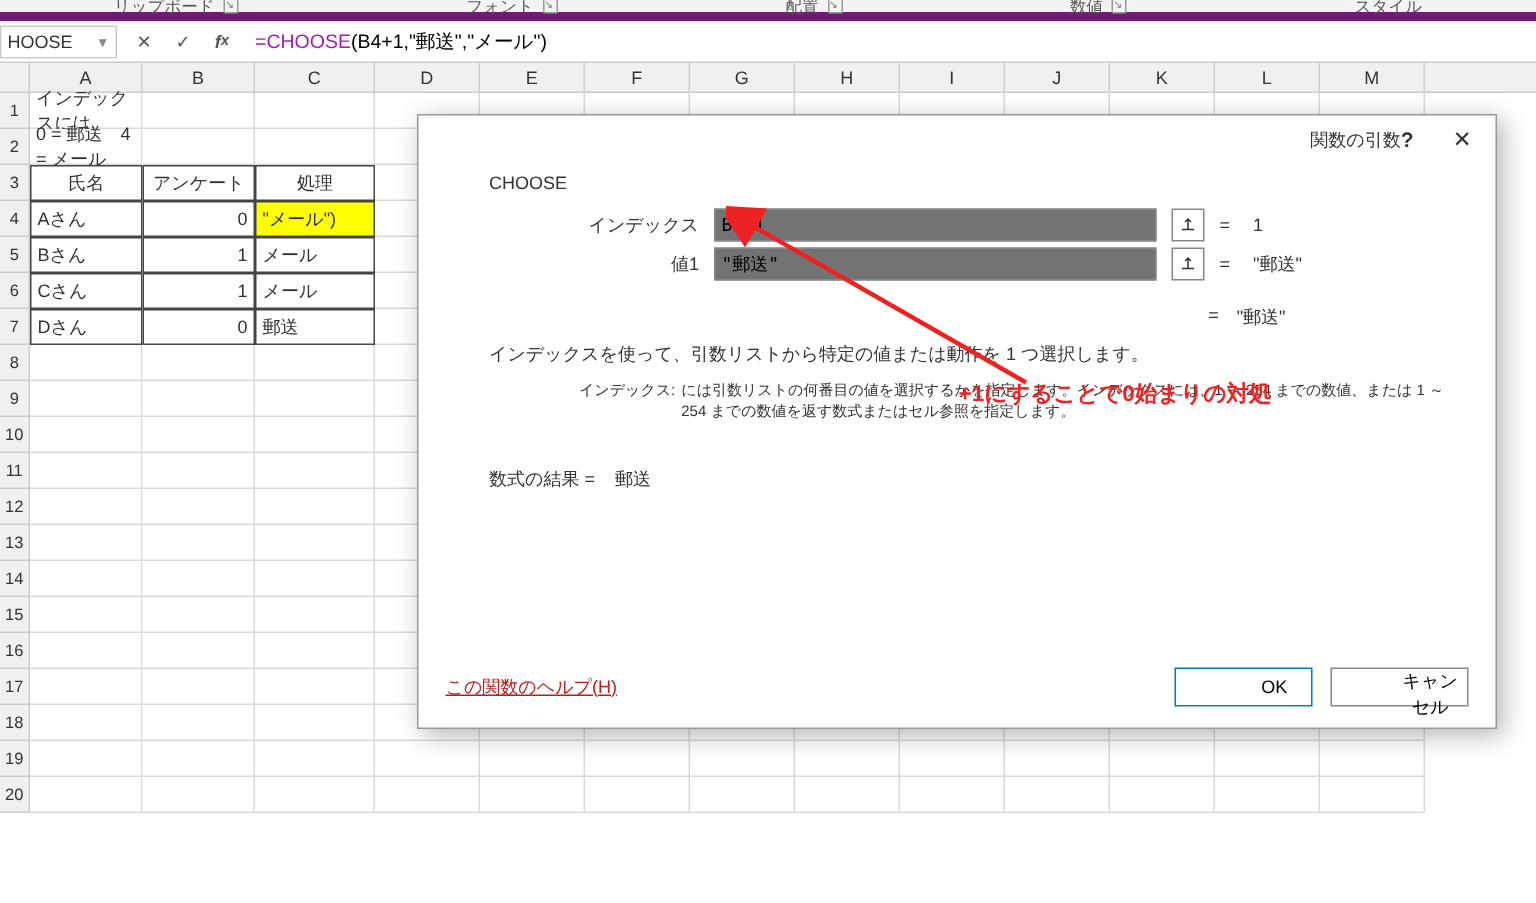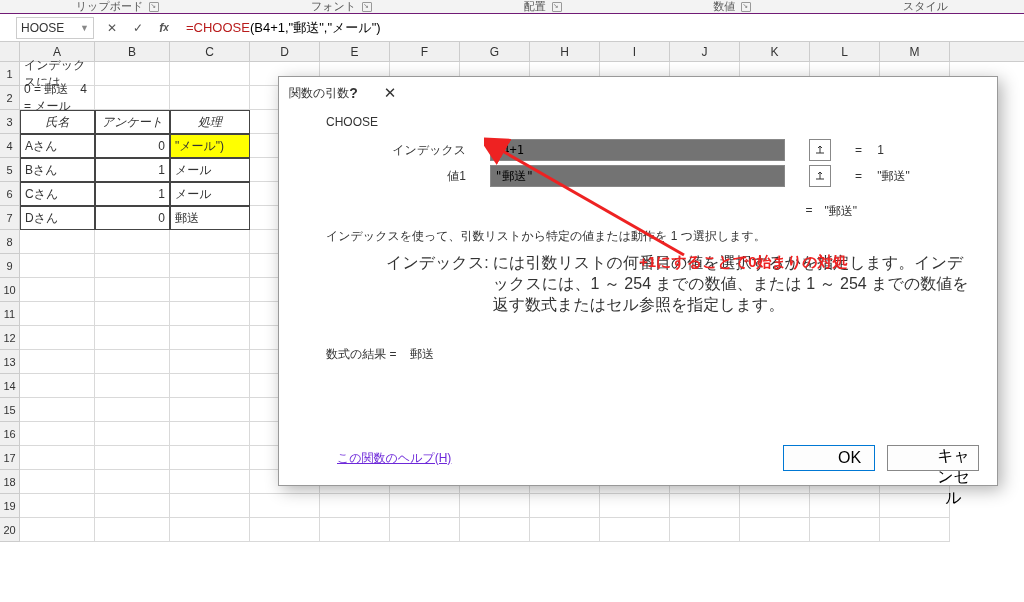--- a/index.html
+++ b/index.html
@@ -1,75 +1,75 @@
 <!DOCTYPE html>
 <html><head>
 <meta charset="utf-8">
 <style>
   * { box-sizing: border-box; margin: 0; padding: 0; font-family: "Meiryo", "Yu Gothic", sans-serif; }
   body { width: 1024px; height: 602px; background: #fff; color: #333; font-size: 12px; overflow: hidden; position: relative; }
 
   
-  .ribbon { height: 14px; background: #f3f3f3; border-bottom: 1px solid #701a75; display: flex; justify-content: space-around; align-items: center; font-size: 11px; color: #555; position: relative; }
+  .ribbon { height: 14px; background: #f3f3f3; border-bottom: 6px solid #701a75; display: flex; justify-content: space-around; align-items: center; font-size: 11px; color: #555; position: relative; }
   .ribbon-group { display: flex; align-items: center; gap: 6px; }
   .dlauncher { width: 10px; height: 10px; display: inline-block; position: relative; border: 1px solid #999; border-radius: 1px; }
   .dlauncher::after { content: '↘'; position: absolute; font-size: 7px; top: -1px; left: 0; color: #777; }
 
   
   .fbar { height: 28px; border-bottom: 1px solid #ccc; display: flex; align-items: center; background: #fff; }
-  .namebox { width: 78px; height: 22px; border: 1px solid #ccc; margin-left: 16px; display: flex; align-items: center; padding: 0 4px; font-size: 12px; justify-content: space-between;}
+  .namebox { width: 78px; height: 22px; border: 1px solid #ccc; margin-left: 0; display: flex; align-items: center; padding: 0 4px; font-size: 12px; justify-content: space-between;}
   .namebox-dd { color: #888; font-size: 9px; }
   .fbar-btns { display: flex; gap: 10px; align-items: center; padding: 0 10px;}
   .fbar-btn { width: 16px; height: 16px; display: flex; align-items: center; justify-content: center; color: #555;}
   .fx { font-style: italic; font-weight: bold; font-size: 12px;}
   .formula-input { flex: 1; height: 22px; padding: 2px 4px; font-size: 13px; display: flex; align-items: center; }
-  .formula-input .fn { color: #b91c1c; }
+  .formula-input .fn { color: #a21caf; }
   .formula-input .args { color: #000; }
 
   
   .sheet { position: absolute; left: 0; top: 42px; right: 0; bottom: 0; background: #fff; }
   .col-headers { height: 20px; background: #f0f0f0; display: flex; border-bottom: 1px solid #ccc; }
   .ch-corner { width: 20px; border-right: 1px solid #ccc; }
   .ch { border-right: 1px solid #ccc; display: flex; align-items: center; justify-content: center; color: #333; font-size: 12px;}
   .row { display: flex; height: 24px; }
   .rh { width: 20px; background: #f0f0f0; border-right: 1px solid #ccc; border-bottom: 1px solid #ccc; display: flex; align-items: center; justify-content: center; font-size: 11px;}
   .cell { border-right: 1px solid #d9d9d9; border-bottom: 1px solid #d9d9d9; display: flex; align-items: center; padding: 0 4px; font-size: 12px; background: #fff;}
   .cell.tbl { border: 1px solid #444; }
   .cell.ra { justify-content: flex-end; }
-  .cell.ctr { justify-content: center; font-style: italic; }
+  .cell.ctr { justify-content: center; }
   .cell.hl { background: #ffff00; }
 
   
   .cA { width: 75px; } .cB { width: 75px; } .cC { width: 80px; }
   .cD { width: 70px; } .cE { width: 70px; } .cF { width: 70px; } .cG { width: 70px; }
   .cH { width: 70px; } .cI { width: 70px; } .cJ { width: 70px; } .cK { width: 70px; }
   .cL { width: 70px; } .cM { width: 70px; }
 
   
   .dlg-back { position: absolute; left: 278px; top: 76px; width: 720px; height: 410px; background: #fff; border: 1px solid #999; box-shadow: 4px 4px 16px rgba(0,0,0,.3); }
-  .dlg-title { height: 32px; display: flex; align-items: center; padding: 0 10px; font-size: 12px; border-bottom: 0; justify-content: flex-start;}
+  .dlg-title { height: 32px; display: flex; align-items: center; padding: 0 10px; font-size: 12px; border-bottom: 0; justify-content: flex-end;}
   .dlg-title-r { display: flex; gap: 20px; align-items: center;}
   .dlg-help { font-size: 14px; font-weight: bold; }
   .dlg-close { font-size: 15px; padding: 0 6px; }
   .dlg-body { padding: 4px 20px; font-size: 12px; color: #333; margin-left: 27px; }
   .fn-name { font-size: 12px; margin: 2px 0 10px 0; }
-  .arg-row { display: flex; align-items: center; margin: 4px 0; gap: 24px; }
+  .arg-row { display: flex; align-items: center; margin: 4px 0; gap: 10px; }
   .arg-label { width: 140px; text-align: right; font-size: 12px;}
   .arg-input { width: 295px; height: 22px; border: 1px solid #888; background: #737373; padding: 1px 4px; font-family: Consolas,monospace; font-size: 12px;}
   .arg-collapse { width: 22px; height: 22px; border: 1px solid #888; display: flex; align-items: center; justify-content: center; background: #fff;}
   .arg-eval { font-size: 12px; }
   .annot { color: #e22; font-weight: bold; font-size: 15px; position: absolute; }
   .arrow-svg { position: absolute; pointer-events: none; }
   .desc { font-size: 12px; margin: 8px 0; }
-  .arg-desc { display: flex; gap: 4px; font-size: 16px; margin: 4px 0 16px 60px;}
+  .arg-desc { display: flex; gap: 4px; font-size: 10px; margin: 4px 0 16px 60px;}
   .arg-desc .an { white-space: nowrap; }
   .dlg-foot { position: absolute; left: 0; right: 0; bottom: 0; padding: 10px 18px 14px; display: flex; align-items: center; justify-content: space-between;}
-  .help-link { color: #6d28d9; text-decoration: underline; font-size: 12px; margin-left: 40px;}
+  .help-link { color: #b91c1c; text-decoration: underline; font-size: 12px;}
   .dlg-btns { display: flex; gap: 12px;}
-  .dlg-btn { width: 92px; height: 26px; border: 1px solid #888; background: #fdfdfd; font-size: 16px; padding-left: 41px;}
+  .dlg-btn { width: 92px; height: 26px; border: 1px solid #888; background: #fdfdfd; font-size: 12px; padding-left: 41px;}
   .dlg-btn.primary { border: 1.5px solid #0078d4; }
   .res-row { display:flex; justify-content: flex-end; margin: 16px 120px 6px 0; font-size: 12px; gap: 12px;}
 </style>
 </head>
 <body>
 
 <div class="ribbon">
   <div class="ribbon-group">
     <span>リップボード</span>
     <span class="dlauncher"></span>

